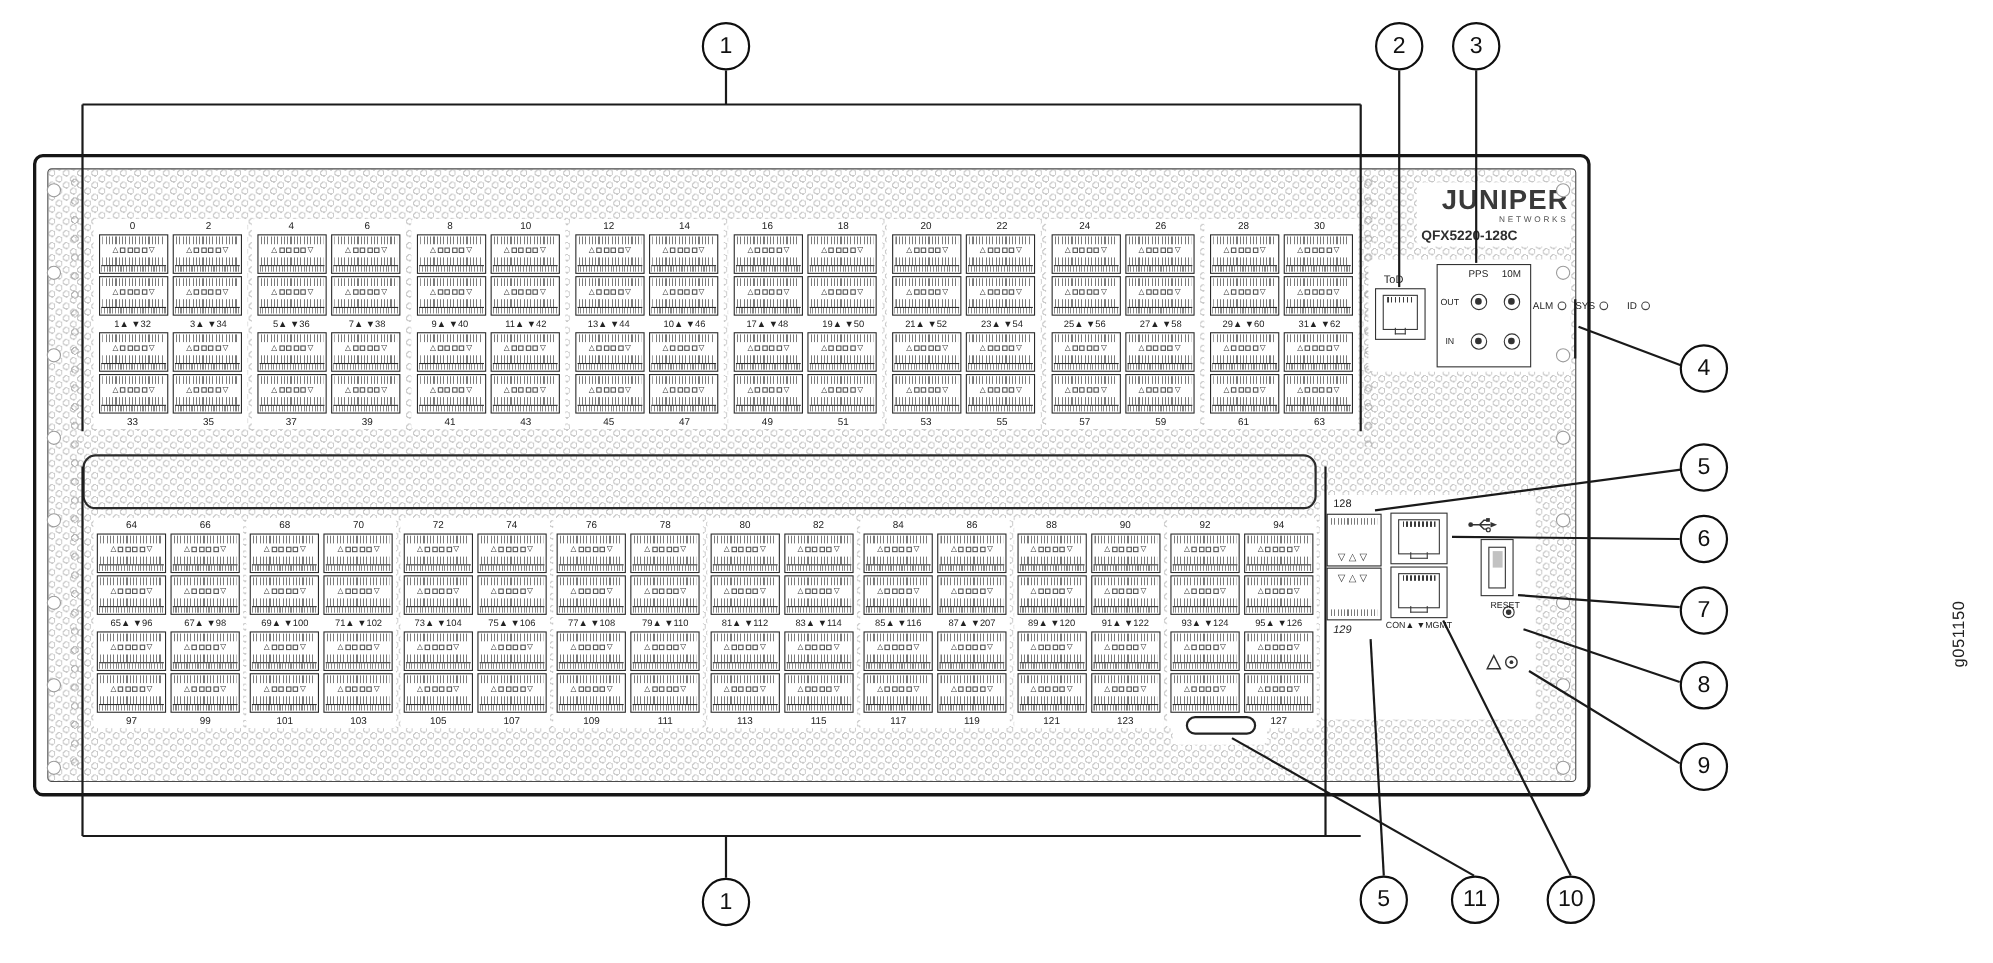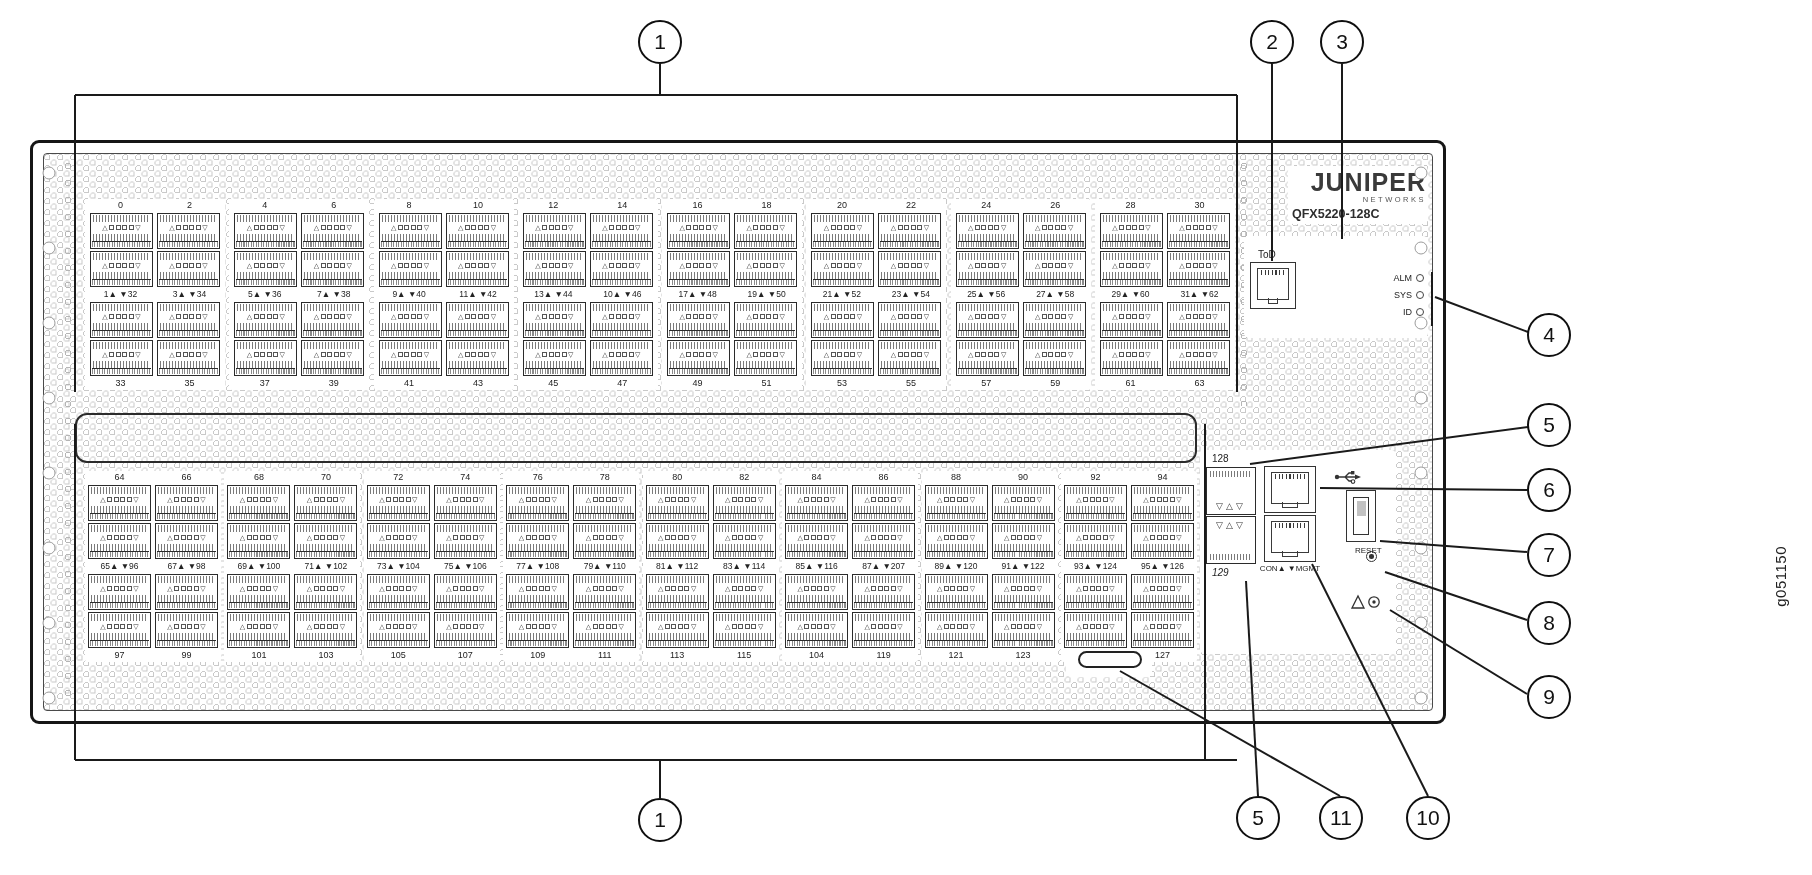--- a/index.html
+++ b/index.html
@@ -52,21 +52,21 @@
   .tiny-lbl{position:absolute;font-size:8px;color:#222;}
 
   
   .clock-block{position:absolute;left:1306px;top:240px;width:86px;height:94px;border:1.5px solid #333;box-sizing:border-box;display:grid;grid-template-columns:22px 30px 30px;grid-template-rows:15px 36px 36px;align-items:center;justify-items:center;background:#fff;}
   .cb-hdr{font-size:9px;color:#222;}
   .cb-side{font-size:8px;color:#222;}
   .smb{width:15px;height:15px;border-radius:50%;border:1.6px solid #333;position:relative;box-sizing:border-box;}
   .smb::after{content:"";position:absolute;inset:3.8px;border-radius:50%;background:#333;}
 
   
-  .led-block{position:absolute;left:1390px;top:271px;display:flex;flex-direction:column;gap:4px;}
+  .led-block{position:absolute;left:1390px;top:271px;display:flex;flex-direction:row;gap:4px;}
   .led-row{display:flex;align-items:center;gap:4px;height:13px;}
   .led-lbl{display:inline-block;width:22px;text-align:right;font-size:9px;color:#222;}
   .led-dot{width:8px;height:8px;border-radius:50%;border:1.4px solid #444;background:#fff;box-sizing:border-box;}
 
   
   .sfp{position:absolute;width:50px;height:48px;border:1.5px solid #2b2b2b;background:#fff;box-sizing:border-box;}
   .sfp-hatch{position:absolute;left:3px;right:3px;height:6px;background:repeating-linear-gradient(90deg,#7a7a7a 0 1px, rgba(0,0,0,0) 1px 3px);}
   .sfp-marks{position:absolute;left:0;right:0;text-align:center;font-size:9px;letter-spacing:3px;color:#333;}
 
   
@@ -1863,21 +1863,21 @@
               <span class="sq"></span>
               <span class="sq"></span>
               <span class="sq"></span>
               <span class="tri">▽</span>
             </div>
             <div class="hatch"></div>
             <div class="cage-bar"></div>
           </div>
         </div>
         <div class="lbl-row lbl-bot">
-          <span class="plbl">104</span>
+          <span class="plbl">117</span>
           <span class="plbl">119</span>
         </div>
       </div>
       <div class="port-group">
         <div class="lbl-row lbl-top">
           <span class="plbl">88</span>
           <span class="plbl">90</span>
         </div>
         <div class="cage-row">
           <div class="cage">
@@ -2134,20 +2134,31 @@
     <span class="brand-model">QFX5220-128C</span>
   </div>
 
   <div class="small-lbl" style="left:1258px;top:249px;">ToD</div>
   <div class="rj45" style="left:1250px;top:262px;width:46px;height:47px;">
     <div class="rj45-inner"></div>
     <div class="rj45-pins"></div>
     <div class="rj45-notch"></div>
   </div>
 
+  <div class="clock-block">
+    <span></span>
+    <span class="cb-hdr">PPS</span>
+    <span class="cb-hdr">10M</span>
+    <span class="cb-side">OUT</span>
+    <span class="smb"></span>
+    <span class="smb"></span>
+    <span class="cb-side">IN</span>
+    <span class="smb"></span>
+    <span class="smb"></span>
+  </div>
 
   <div class="led-block">
     <div class="led-row">
       <span class="led-lbl">ALM</span>
       <span class="led-dot"></span>
     </div>
     <div class="led-row">
       <span class="led-lbl">SYS</span>
       <span class="led-dot"></span>
     </div>

